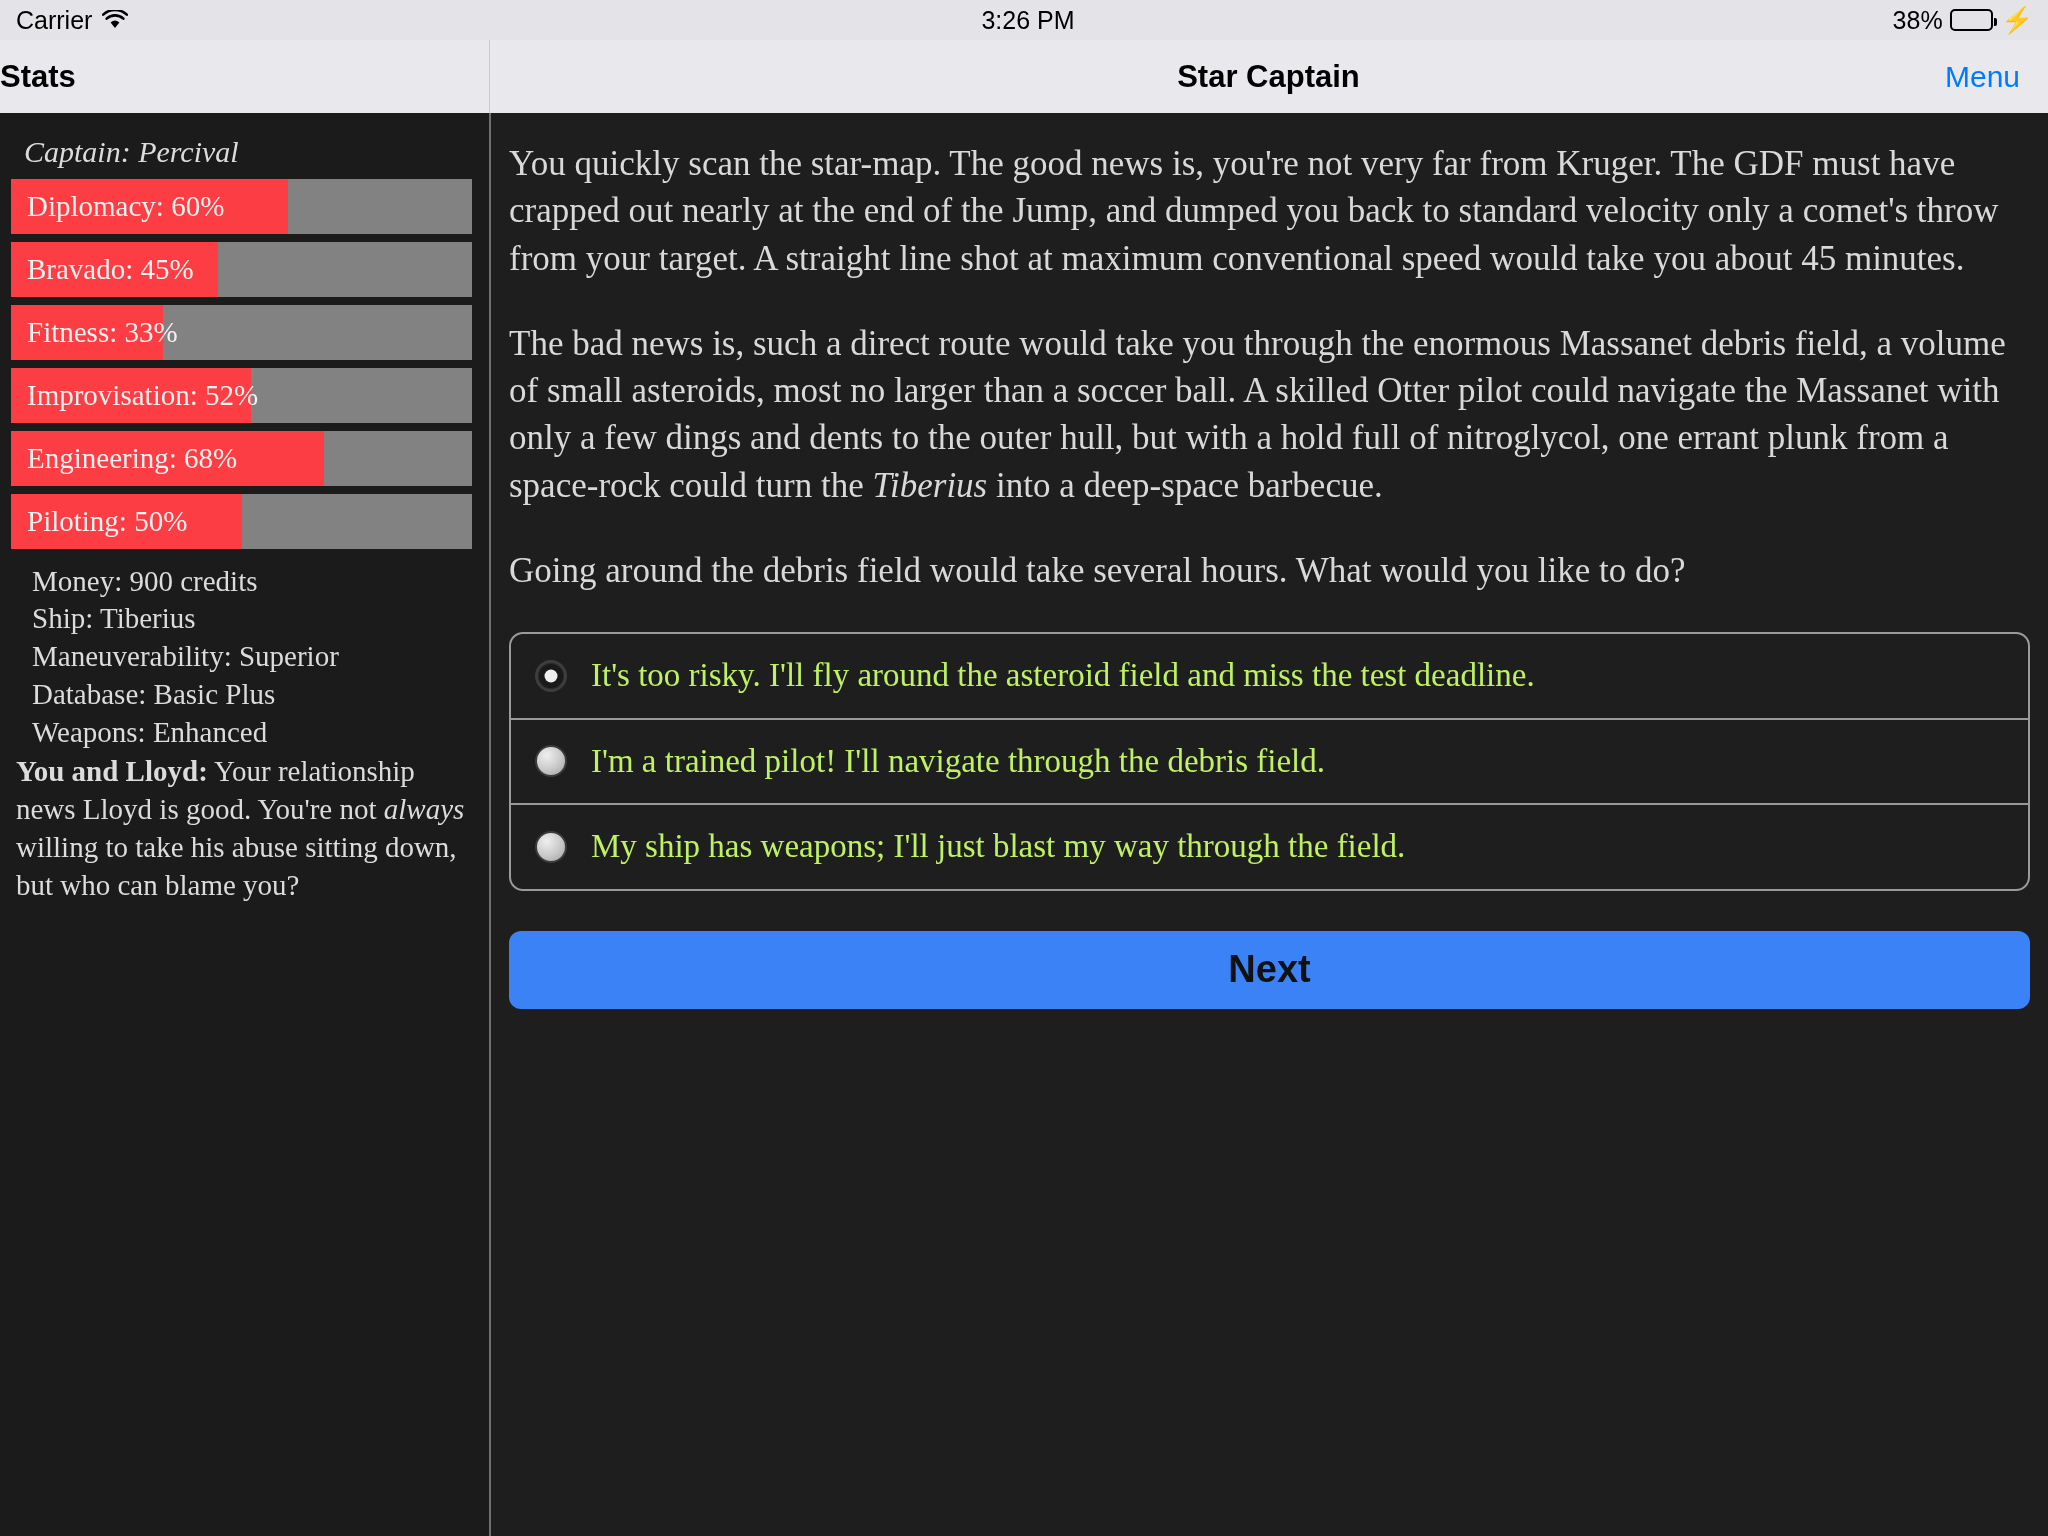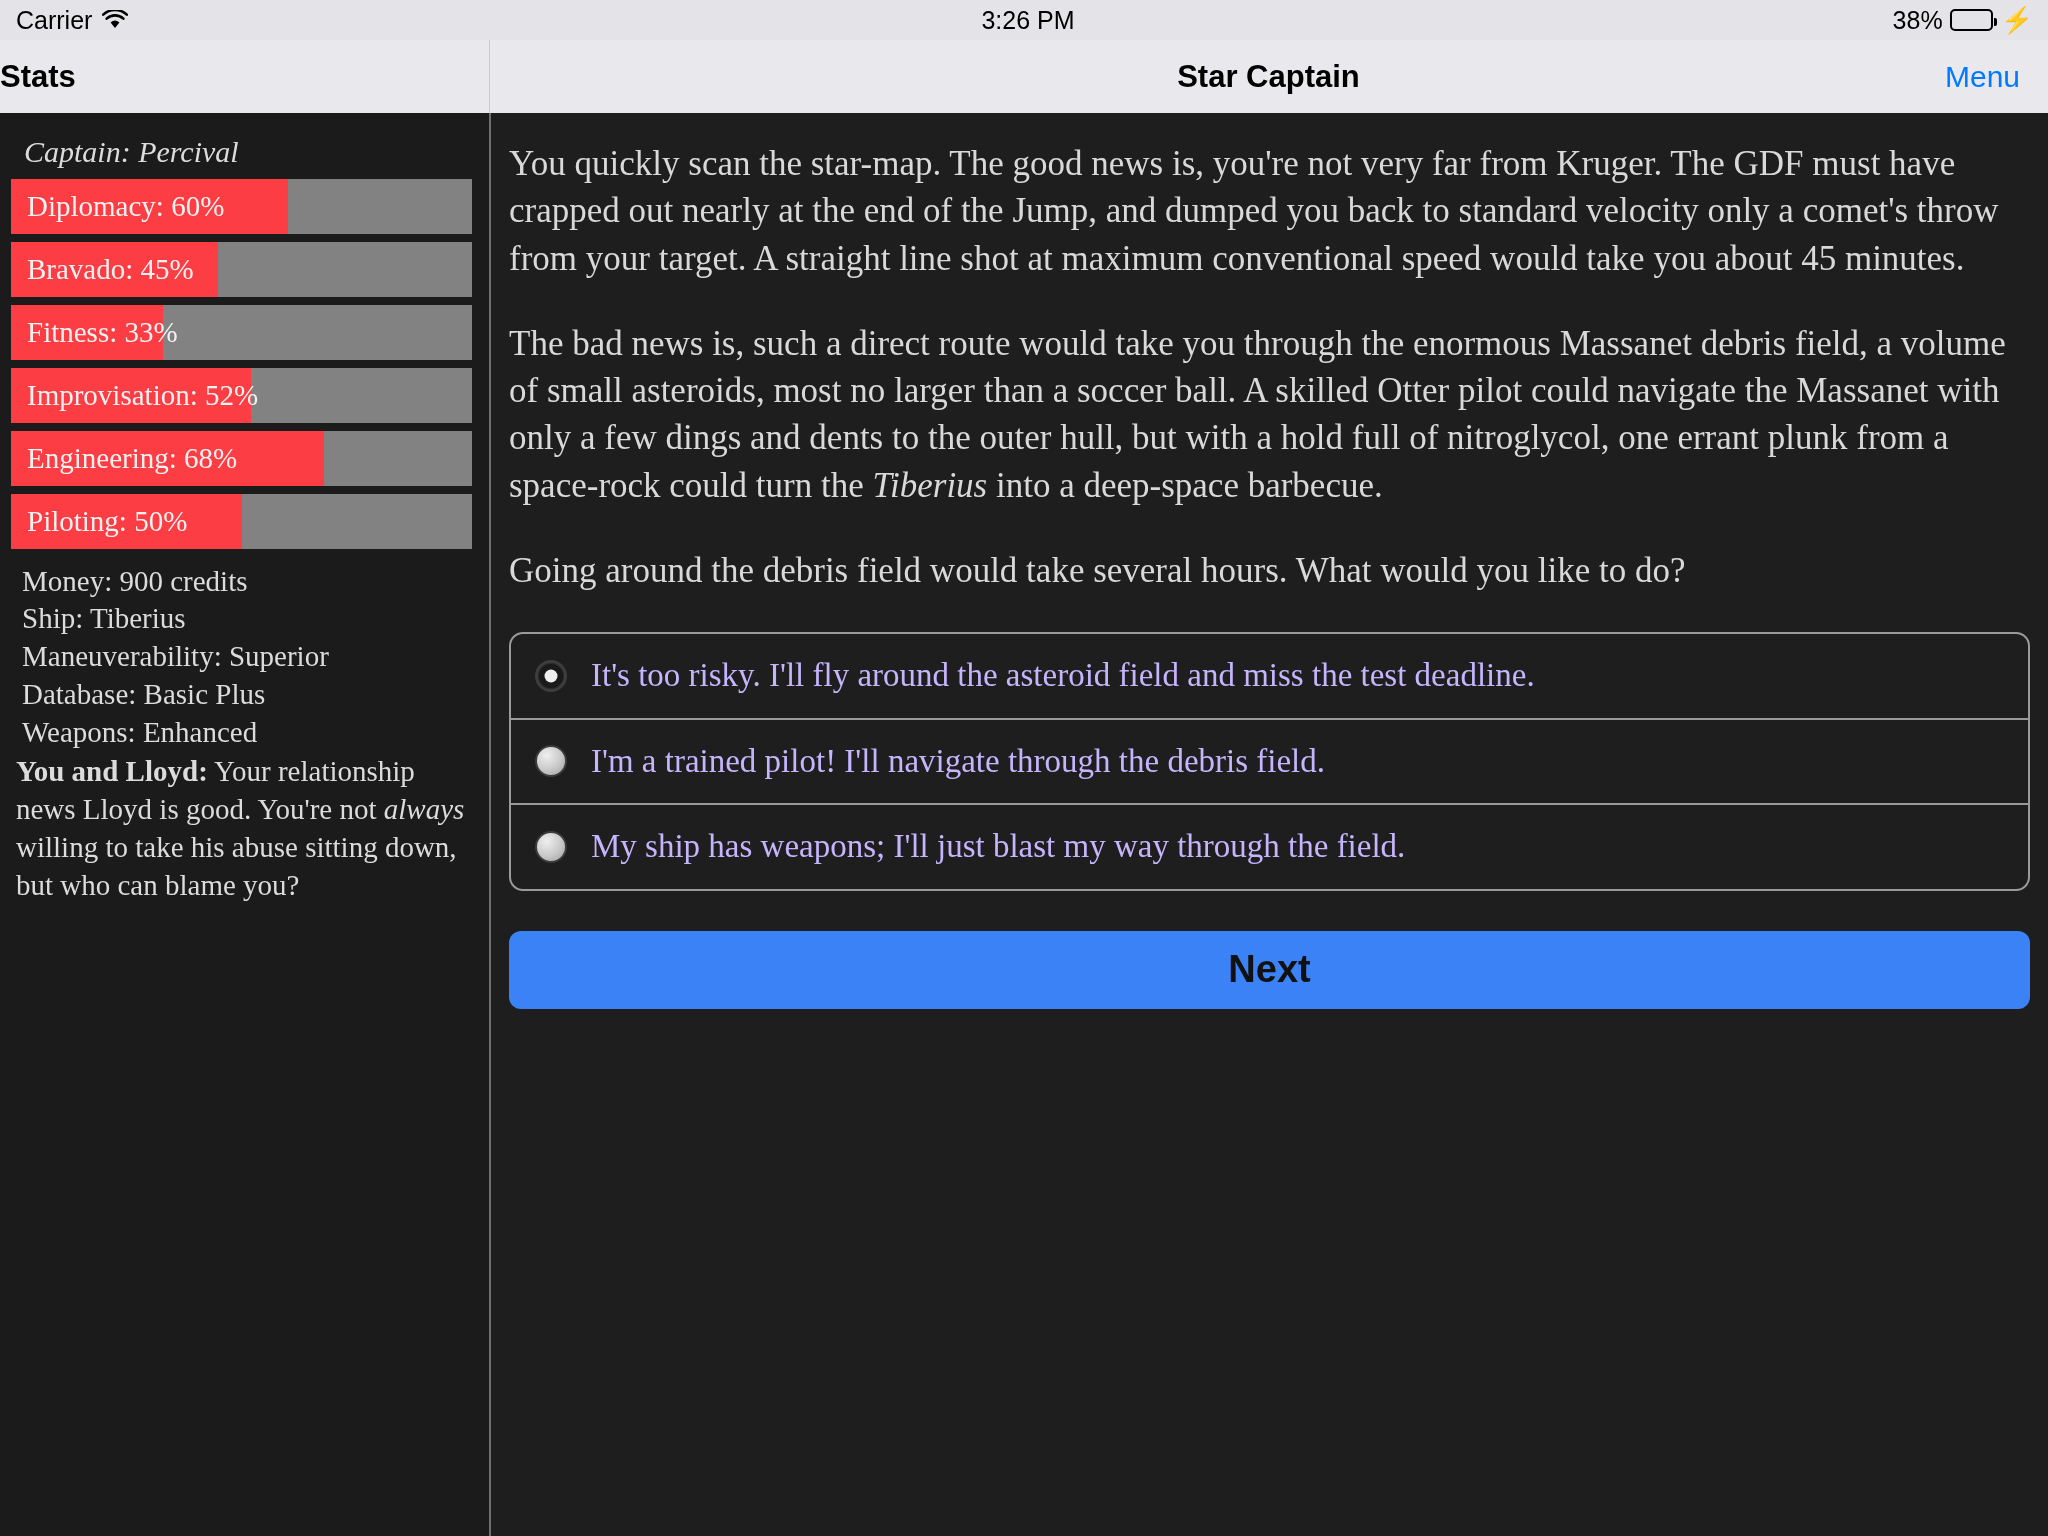--- a/index.html
+++ b/index.html
@@ -157,21 +157,21 @@
     position: absolute;
     left: 16px;
     top: 50%;
     transform: translateY(-50%);
     color: #f2f2f2;
     font-size: 29px;
     white-space: nowrap;
     z-index: 2;
   }
   .info-list {
-    padding: 6px 0 0 22px;
+    padding: 6px 0 0 32px;
   }
   .info-line {
     color: #dcdcdc;
     font-size: 29px;
     line-height: 1.31;
     white-space: nowrap;
   }
   .relationship {
     color: #dcdcdc;
     font-size: 29px;
@@ -224,21 +224,21 @@
     display: flex;
     align-items: center;
     gap: 24px;
     padding: 22px 22px 22px 24px;
     border-bottom: 2px solid #9a9a9a;
     cursor: pointer;
     min-height: 75px;
   }
   .choice:last-child { border-bottom: none; }
   .choice-label {
-    color: #c4b5fd;
+    color: #bef264;
     font-size: 33px;
     line-height: 1.2;
   }
   .radio {
     flex: 0 0 auto;
     width: 32px;
     height: 32px;
     border-radius: 50%;
     position: relative;
   }

